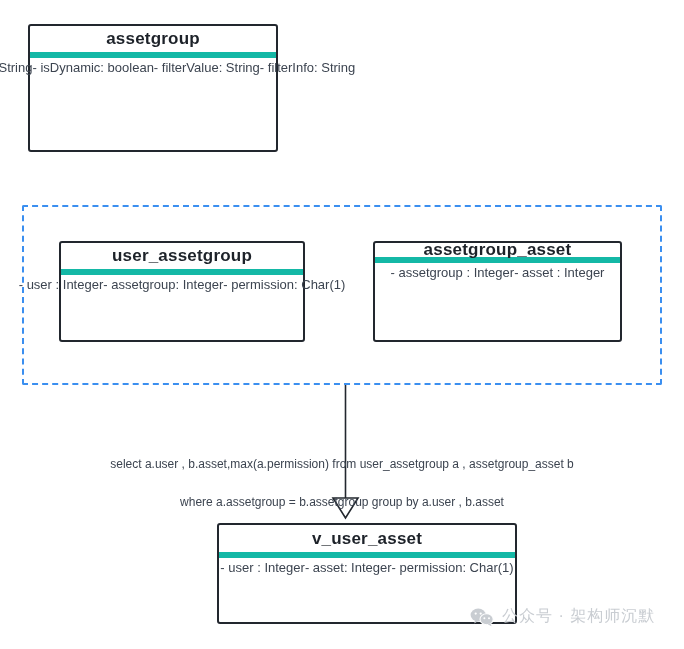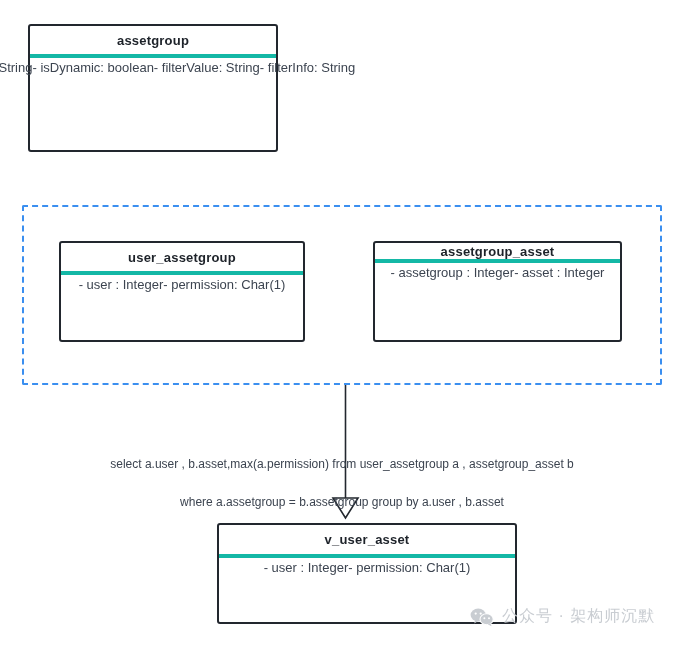--- a/index.html
+++ b/index.html
@@ -25,24 +25,24 @@
     box-sizing: border-box;
     background: #ffffff;
     border: 2px solid #22272e;
     border-radius: 3px;
   }
   .uml-title {
     box-sizing: border-box;
     width: 100%;
     text-align: center;
     font-weight: bold;
-    font-size: 13px;
+    font-size: 17px;
     color: #1d2229;
     letter-spacing: 0.2px;
-    border-bottom: 4px solid #14b8a6;
+    border-bottom: 6px solid #14b8a6;
     display: flex;
     align-items: center;
     justify-content: center;
   }
   .uml-attrs {
     box-sizing: border-box;
     width: 100%;
     display: flex;
     flex-direction: row;
     justify-content: center;
@@ -118,20 +118,21 @@
       <div class="uml-attr">- isDynamic: boolean</div>
       <div class="uml-attr">- filterValue: String</div>
       <div class="uml-attr">- filterInfo: String</div>
     </div>
   </div>
 
   <div class="uml-box" style="left:59px; top:241px; width:246px; height:101px;">
     <div class="uml-title" style="height:32px;">user_assetgroup</div>
     <div class="uml-attrs" style="height:65px;">
       <div class="uml-attr">- user : Integer</div>
+      <div class="uml-attr">- assetgroup: Integer</div>
       <div class="uml-attr">- permission: Char(1)</div>
     </div>
   </div>
 
   <div class="uml-box" style="left:373px; top:241px; width:249px; height:101px;">
     <div class="uml-title" style="height:20px;">assetgroup_asset</div>
     <div class="uml-attrs" style="height:63px;">
       <div class="uml-attr">- assetgroup : Integer</div>
       <div class="uml-attr">- asset : Integer</div>
     </div>
@@ -139,20 +140,21 @@
 
   <div id="sql-caption" style="left:42px; top:436px; width:600px;">
     <div>select a.user , b.asset,max(a.permission) from user_assetgroup a , assetgroup_asset b</div>
     <div>where a.assetgroup = b.assetgroup group by a.user , b.asset</div>
   </div>
 
   <div class="uml-box" style="left:217px; top:523px; width:300px; height:101px;">
     <div class="uml-title" style="height:33px;">v_user_asset</div>
     <div class="uml-attrs" style="height:64px;">
       <div class="uml-attr">- user : Integer</div>
+      <div class="uml-attr">- asset: Integer</div>
       <div class="uml-attr">- permission: Char(1)</div>
     </div>
   </div>
 
   <div id="watermark" style="left:470px; top:606px;">
     <span style="display:inline-block; width:24px; height:20px;">
       <svg viewBox="0 0 24 20" width="24" height="20" xmlns="http://www.w3.org/2000/svg">
         <ellipse cx="8.2" cy="8" rx="7.6" ry="6.4" fill="#c9cdd2"></ellipse>
         <polygon points="5.4,12.6 4.2,16.4 8.2,14.0" fill="#c9cdd2"></polygon>
         <circle cx="5.7" cy="6.6" r="1.15" fill="#ffffff"></circle>

